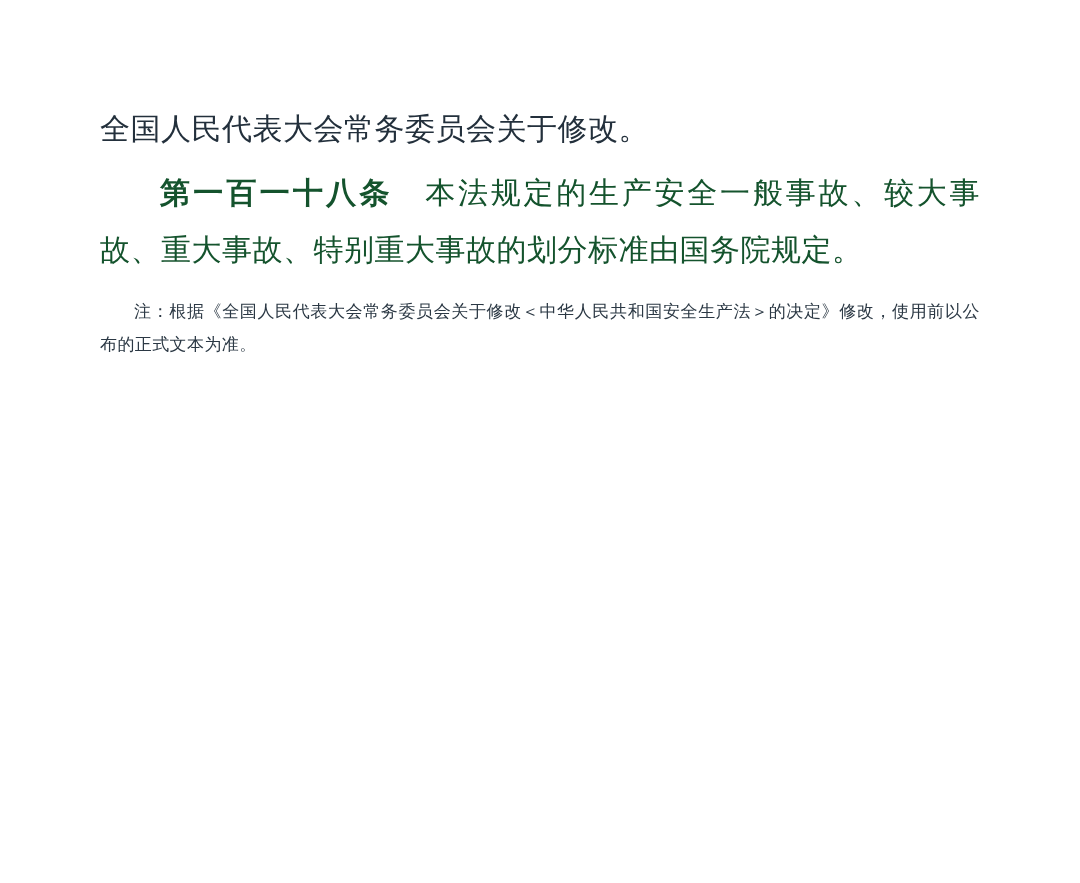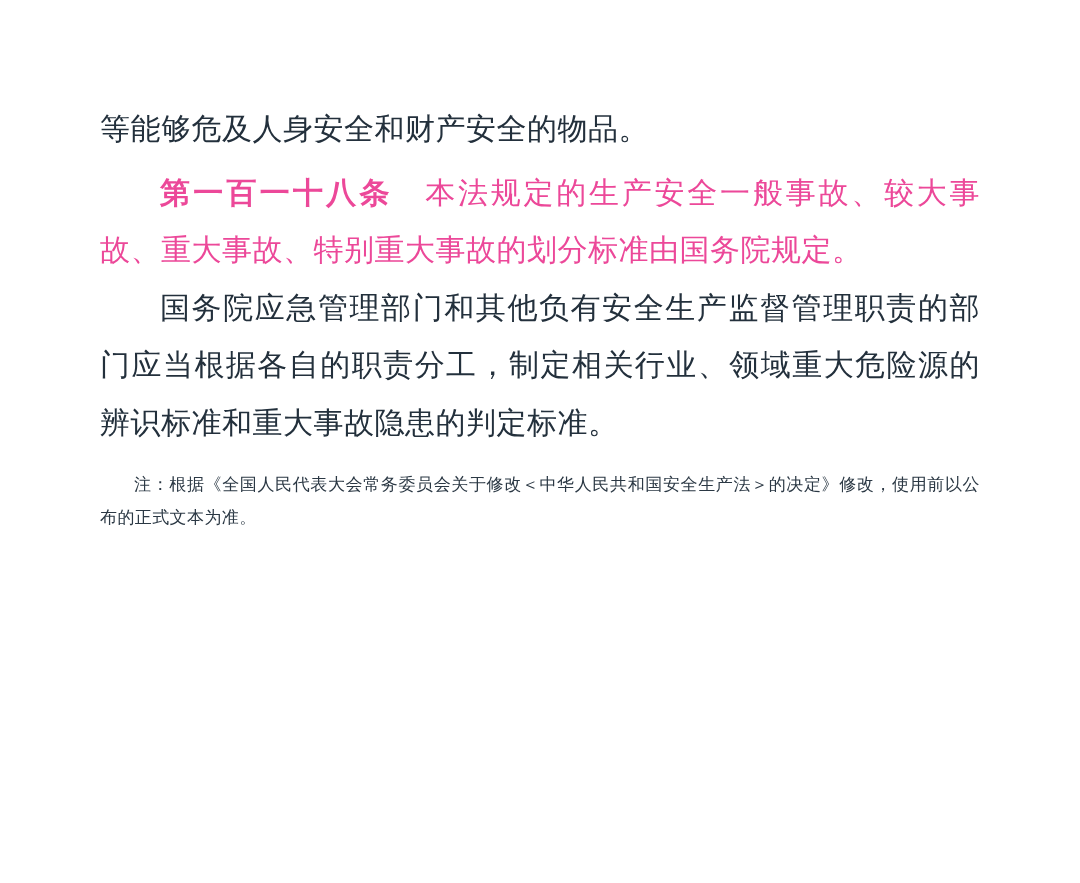--- a/index.html
+++ b/index.html
@@ -39,21 +39,21 @@
   .indent {
     text-indent: 2em;
   }
   .article {
     font-size: 30px;
     line-height: 1.92;
     letter-spacing: 0.5px;
     text-align: justify;
     text-justify: inter-ideograph;
     text-indent: 2em;
-    color: #ec4899;
+    color: #14532d;
   }
   .article .art-num {
     font-weight: bold;
     letter-spacing: 1px;
   }
   .article .art-gap {
     display: inline-block;
     width: 1em;
   }
   .note {
@@ -67,30 +67,29 @@
     margin-top: 10px;
   }
   .spacer-sm { height: 6px; }
 </style>
 </head>
 <body>
 
 <div class="page">
   <div class="doc-body">
 
-    <p class="para">等能够危及人身安全和财产安全的物品。</p>
+    <p class="para">全国人民代表大会常务委员会关于修改。</p>
 
 
     <div class="spacer-sm"></div>
 
     <p class="article">
       <span class="art-num">第一百一十八条</span><span class="art-gap"></span><span>本法规定的生产安全一般事故、较大事故、重大事故、特别重大事故的划分标准由国务院规定。</span>
     </p>
 
-    <p class="para indent">国务院应急管理部门和其他负有安全生产监督管理职责的部门应当根据各自的职责分工，制定相关行业、领域重大危险源的辨识标准和重大事故隐患的判定标准。</p>
 
     <div class="spacer-sm"></div>
 
 
     <p class="note">注：根据《全国人民代表大会常务委员会关于修改＜中华人民共和国安全生产法＞的决定》修改，使用前以公布的正式文本为准。</p>
 
   </div>
 </div>
 
 </body></html>

